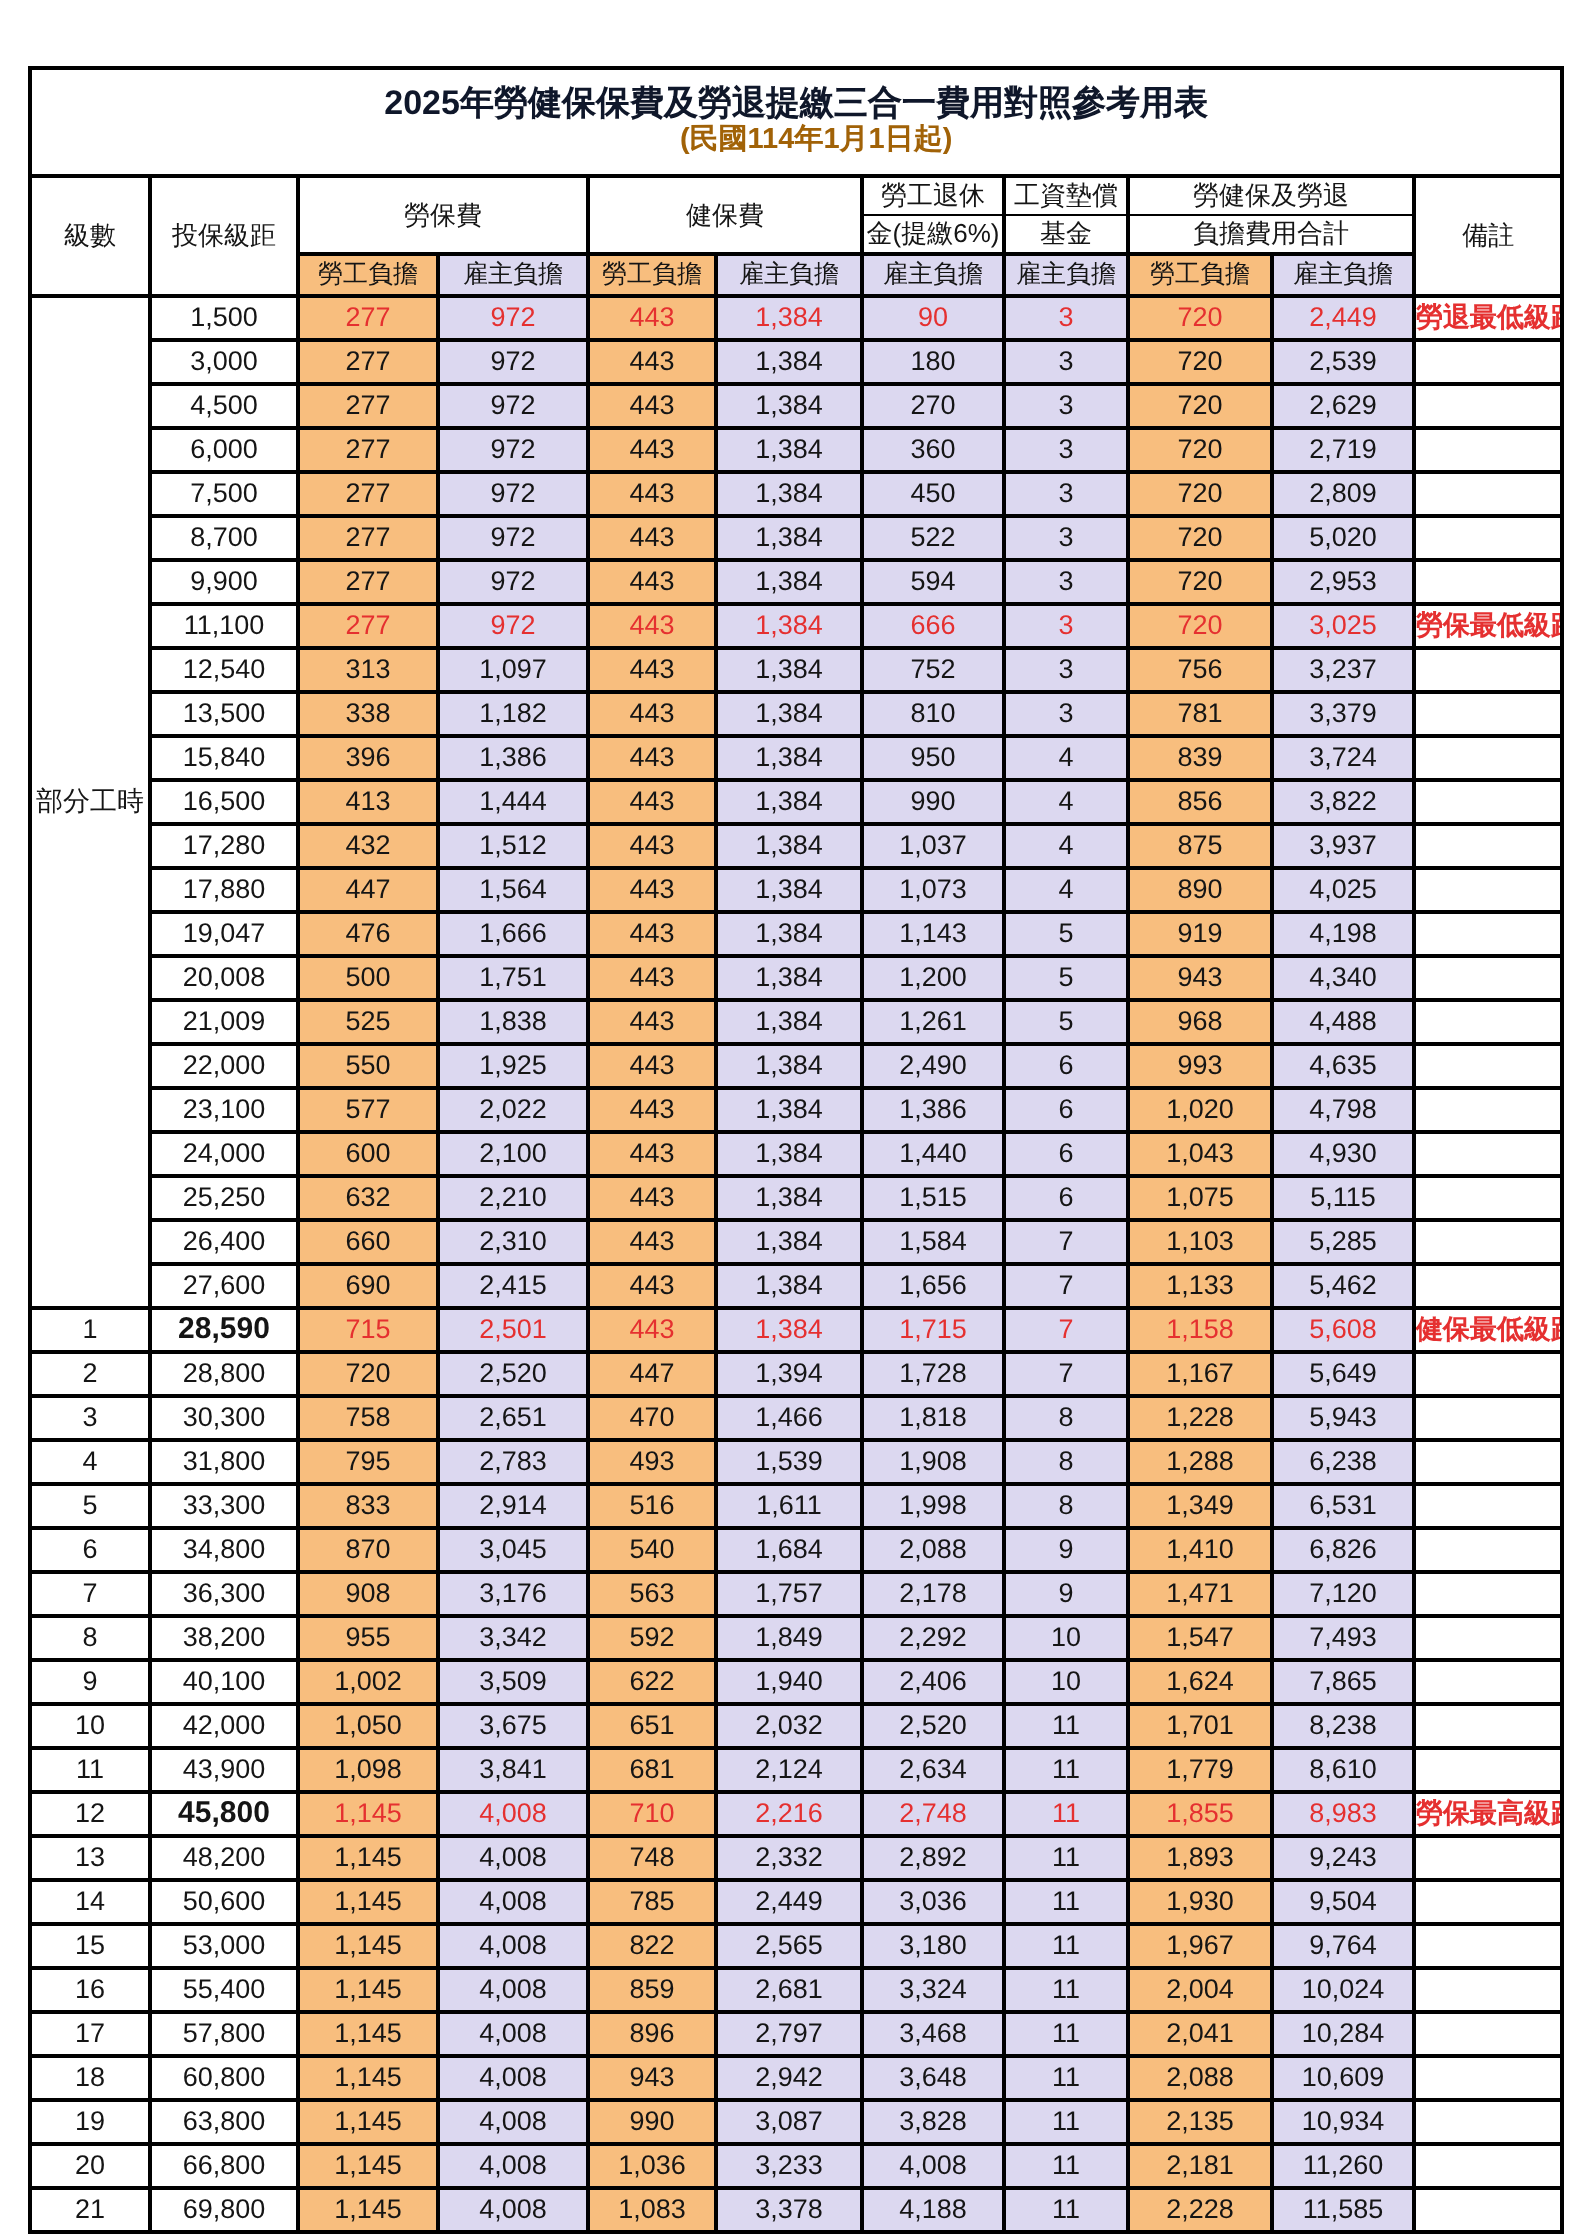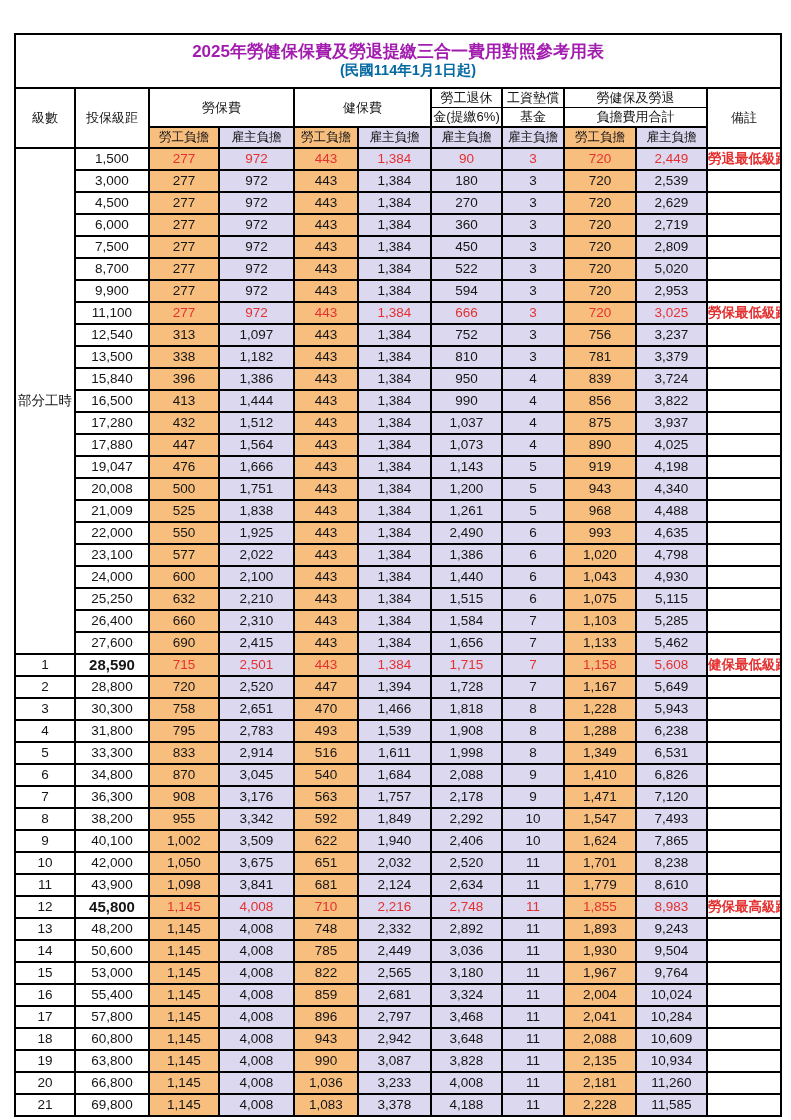--- a/index.html
+++ b/index.html
@@ -11,22 +11,22 @@
     position:absolute;left:14px;top:33px;width:763px;
     border-collapse:collapse;table-layout:fixed;
   }
   td,th{
     border:2px solid #000;padding:0;margin:0;
     text-align:center;vertical-align:middle;
     font-size:13.5px;color:#151515;line-height:1.05;
     overflow:hidden;white-space:nowrap;font-weight:normal;
   }
   .title-cell{height:52px;background:#fff;}
-  .title-main{font-size:17px;font-weight:bold;color:#a21caf;}
-  .title-sub{font-size:14.5px;font-weight:bold;color:#0369a1;margin-top:2px;margin-left:20px;}
+  .title-main{font-size:17px;font-weight:bold;color:#0f172a;}
+  .title-sub{font-size:14.5px;font-weight:bold;color:#a16207;margin-top:2px;margin-left:20px;}
   tr.hA td{height:18px;font-size:13px;}
   tr.hB td{height:18px;font-size:13px;}
   tr.hC td{height:19px;font-size:12.5px;margin-left:20px;}
   .tb{border-bottom-width:1px;}
   .tt{border-top-width:1px;}
   .fill-e{background:#F8BE7E;}   
   .fill-r{background:#DCD8F0;}   
   tr.data{height:22px;}
   tr.data td{font-size:13.5px;}
   td.sal{font-size:14px;text-align:center;}

